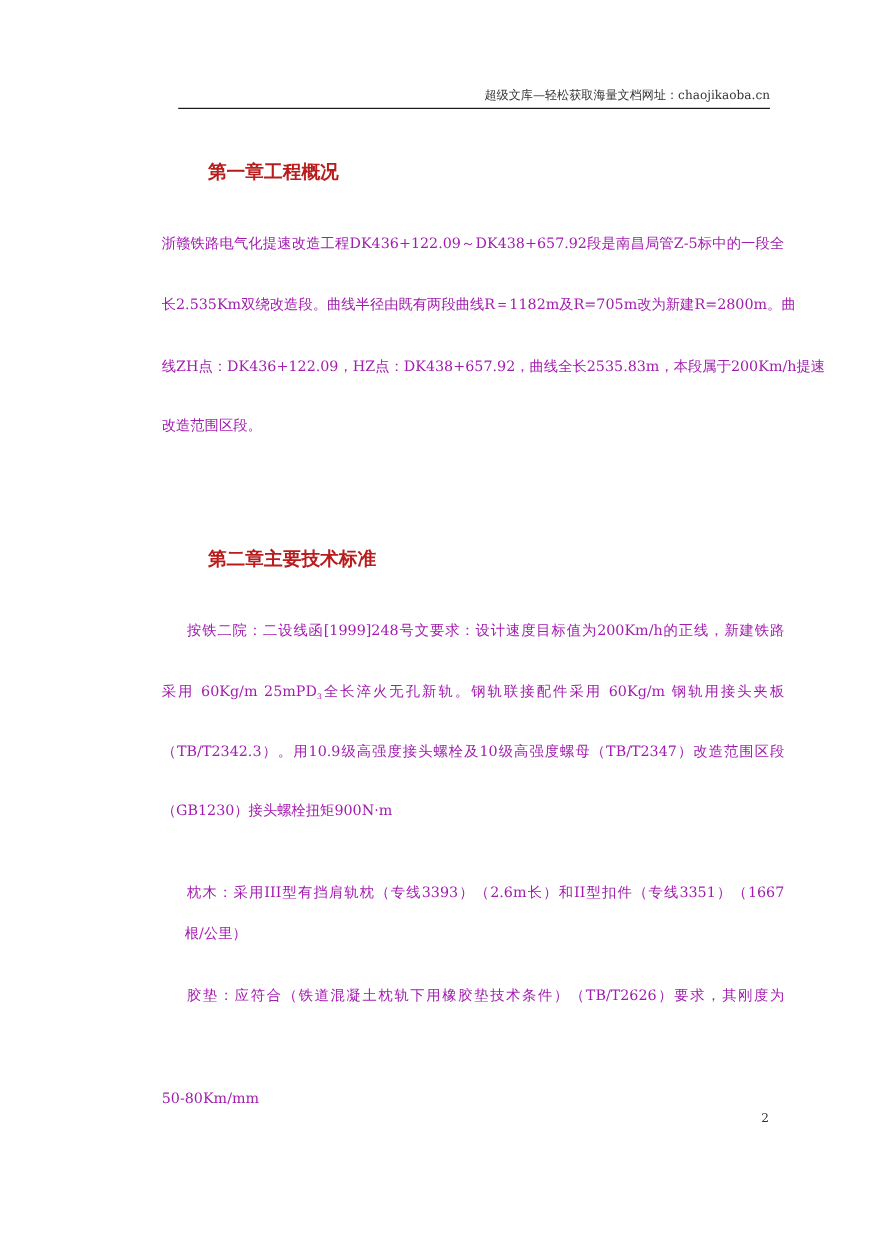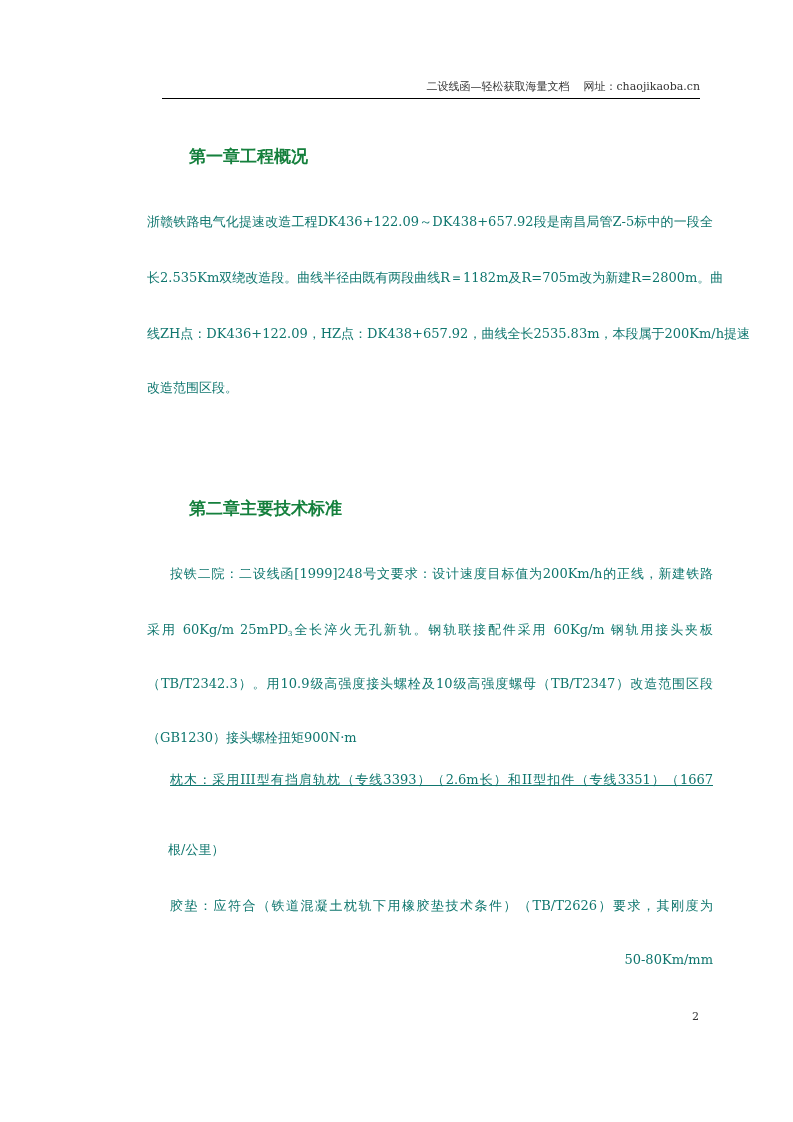--- a/index.html
+++ b/index.html
@@ -17,48 +17,47 @@
     }
     .header-text {
       position: absolute;
       top: 79px;
       right: 93px;
       font-size: 11px;
       color: #333333;
       white-space: nowrap;
     }
     .header-text .site {
-      margin-left: 14px;
       text-align: right;
     }
     .header-rule {
       position: absolute;
       top: 98px;
       left: 162px;
       width: 538px;
       height: 0;
       border-top: 1px solid #000000;
     }
     .chapter-title {
       position: absolute;
       left: 189px;
       font-family: "DejaVu Sans", "Liberation Sans", sans-serif;
       font-size: 17px;
       font-weight: bold;
-      color: #15803d;
+      color: #b91c1c;
       white-space: nowrap;
     }
     .line {
       position: absolute;
       left: 147px;
       width: 566px;
       font-size: 13px;
       line-height: 16px;
       white-space: nowrap;
-      color: #0f766e;
+      color: #a21caf;
     }
     .line.justify {
       text-align: justify;
       text-align-last: justify;
     }
     .line.indent {
       left: 170px;
       width: 543px;
     }
     .sub {
@@ -70,37 +69,37 @@
       top: 1010px;
       left: 692px;
       font-size: 11px;
       color: #333333;
     }
   </style>
 </head>
 <body>
 
 <div class="header-text">
-  <span>二设线函—轻松获取海量文档</span><span class="site">网址：chaojikaoba.cn</span>
+  <span>超级文库—轻松获取海量文档</span><span class="site">网址：chaojikaoba.cn</span>
 </div>
 <div class="header-rule"></div>
 
 <div class="chapter-title" style="top:145px;">第一章工程概况</div>
 
 <div class="line justify" style="top:214px;">浙赣铁路电气化提速改造工程DK436+122.09～DK438+657.92段是南昌局管Z-5标中的一段全</div>
 <div class="line justify" style="top:270px;">长2.535Km双绕改造段。曲线半径由既有两段曲线R＝1182m及R=705m改为新建R=2800m。曲</div>
 <div class="line justify" style="top:314px;margin-top:12px;">线ZH点：DK436+122.09，HZ点：DK438+657.92，曲线全长2535.83m，本段属于200Km/h提速</div>
 <div class="line" style="top:380px;">改造范围区段。</div>
 
 <div class="chapter-title" style="top:497px;">第二章主要技术标准</div>
 
 <div class="line justify indent" style="top:566px;">按铁二院：二设线函[1999]248号文要求：设计速度目标值为200Km/h的正线，新建铁路</div>
 <div class="line justify" style="top:622px;"><span>采用 60Kg/m 25mPD</span><span class="sub">3</span><span>全长淬火无孔新轨。钢轨联接配件采用 60Kg/m 钢轨用接头夹板</span></div>
 <div class="line justify" style="top:676px;">（TB/T2342.3）。用10.9级高强度接头螺栓及10级高强度螺母（TB/T2347）改造范围区段</div>
 <div class="line" style="top:730px;">（GB1230）接头螺栓扭矩900N·m</div>
 
-<div class="line justify indent" style="top:772px;text-decoration:underline;">枕木：采用III型有挡肩轨枕（专线3393）（2.6m长）和II型扣件（专线3351）（1667</div>
+<div class="line justify indent" style="top:804px;">枕木：采用III型有挡肩轨枕（专线3393）（2.6m长）和II型扣件（专线3351）（1667</div>
 <div class="line" style="top:842px;margin-left:21px;">根/公里）</div>
 
 <div class="line justify indent" style="top:898px;">胶垫：应符合（铁道混凝土枕轨下用橡胶垫技术条件）（TB/T2626）要求，其刚度为</div>
-<div class="line" style="top:952px;text-align:right;">50-80Km/mm</div>
+<div class="line" style="top:992px;">50-80Km/mm</div>
 
 <div class="page-number">2</div>
 
 </body></html>

